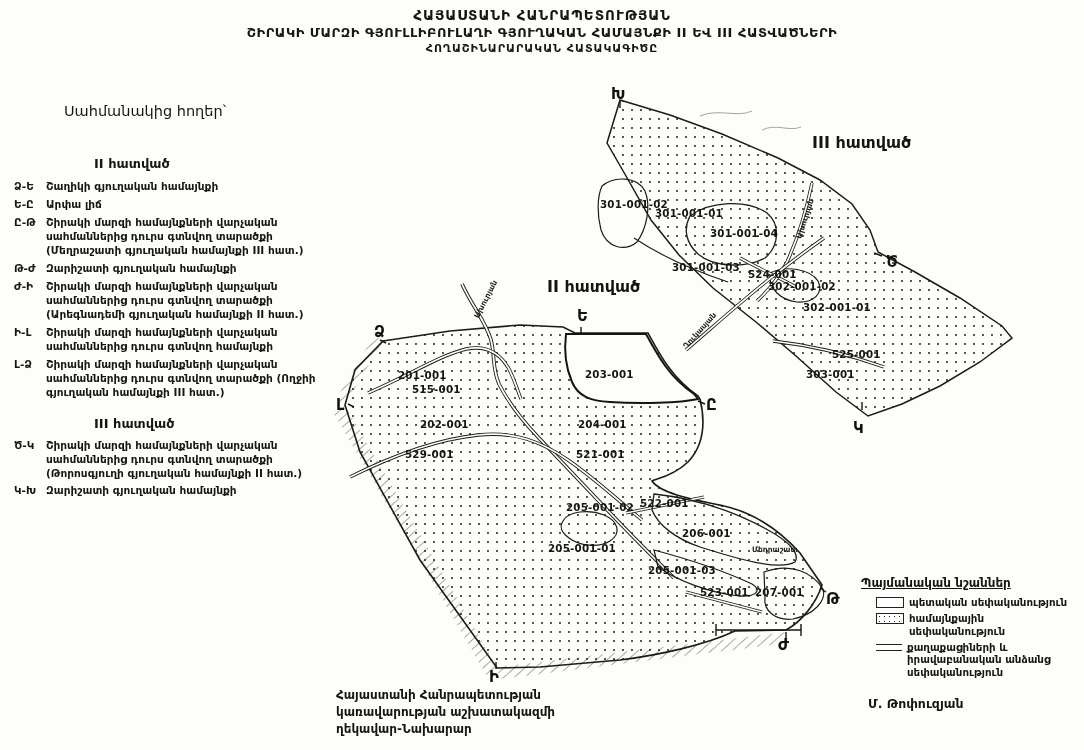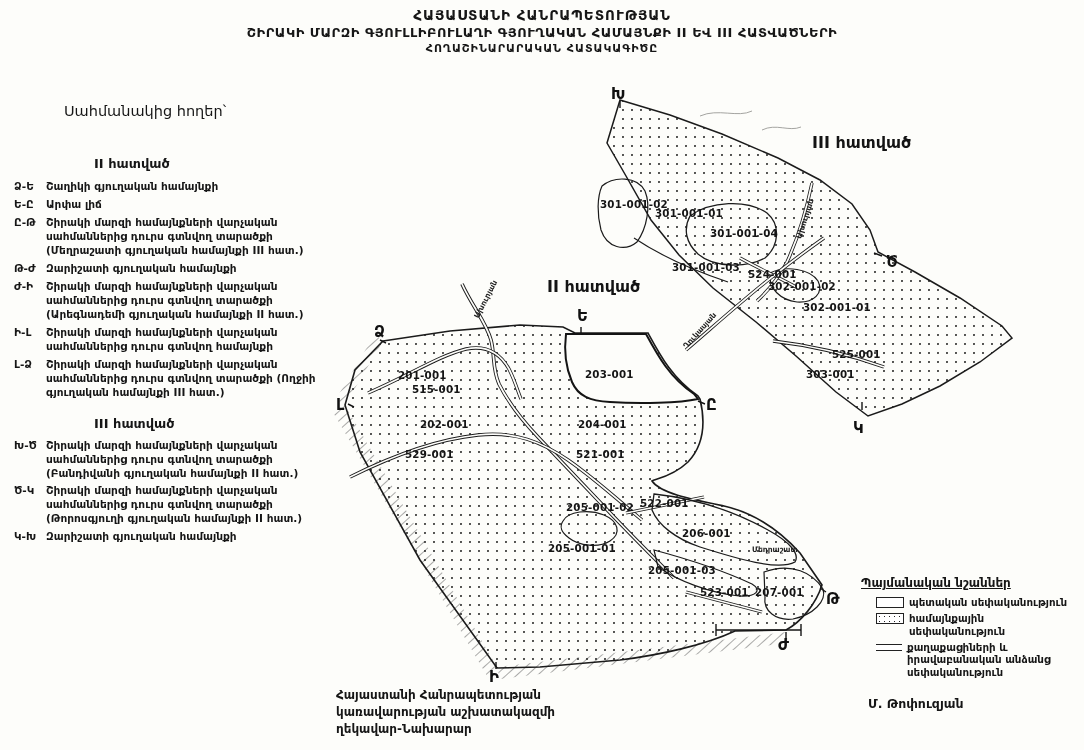--- a/index.html
+++ b/index.html
@@ -210,24 +210,20 @@
       <span class="b-text">Շիրակի մարզի համայնքների վարչական սահմաններից դուրս գտնվող համայնքի</span>
     </div>
     <div class="b-item">
       <span class="b-code">Լ-Ձ</span>
       <span class="b-text">Շիրակի մարզի համայնքների վարչական սահմաններից դուրս գտնվող տարածքի (Ողջիի գյուղական համայնքի III հատ.)</span>
     </div>
 
     <div class="subhead sub3">III հատված</div>
 
     <div class="b-item">
-      <span class="b-code">Խ-Ծ</span>
-      <span class="b-text">Շիրակի մարզի համայնքների վարչական սահմաններից դուրս գտնվող տարածքի (Բանդիվանի գյուղական համայնքի II հատ.)</span>
-    </div>
-    <div class="b-item">
       <span class="b-code">Ծ-Կ</span>
       <span class="b-text">Շիրակի մարզի համայնքների վարչական սահմաններից դուրս գտնվող տարածքի (Թորոսգյուղի գյուղական համայնքի II հատ.)</span>
     </div>
     <div class="b-item">
       <span class="b-code">Կ-Խ</span>
       <span class="b-text">Զարիշատի գյուղական համայնքի</span>
     </div>
   </div>
 
   <div id="symbols">

